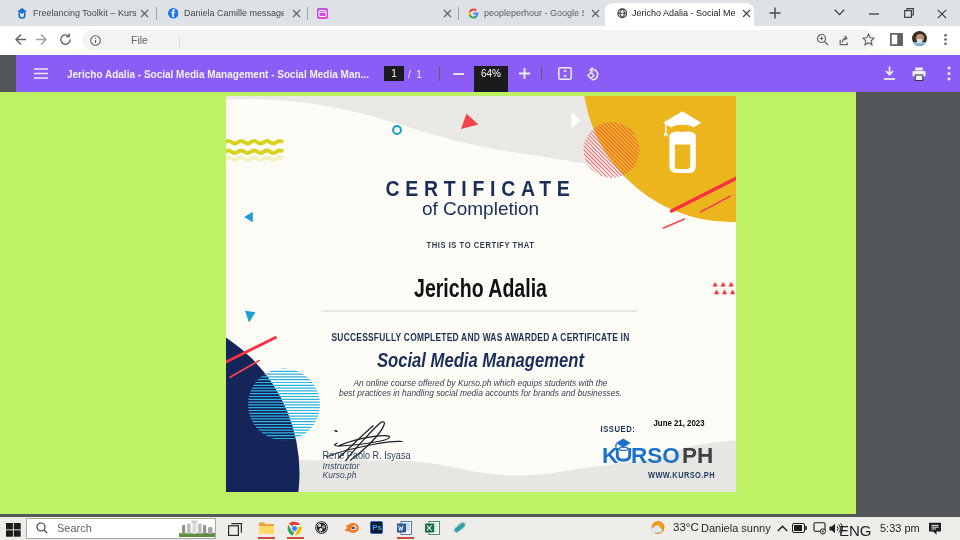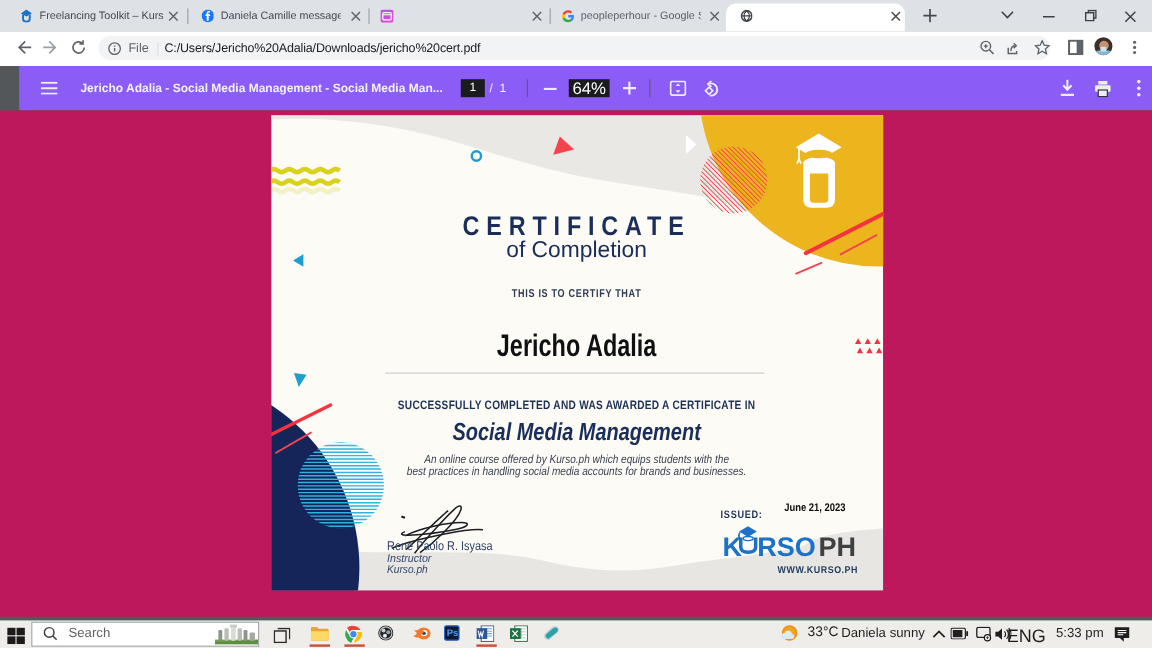--- a/index.html
+++ b/index.html
@@ -9,28 +9,28 @@
 
   
   #tabstrip { left:0; top:0; width:960px; height:26px; background:#dee1e6; }
   .tab { position:absolute; top:0; height:26px; display:flex; align-items:center; font-size:9px; color:#45474d; }
   .tabtitle { white-space:nowrap; overflow:hidden; }
   .tabsep { position:absolute; top:7px; width:1px; height:13px; background:#9fa3a8; }
   #activetab { position:absolute; left:605px; top:3px; width:149px; height:23px; background:#fff; border-radius:8px 8px 0 0; }
 
   
   #addrbar { left:0; top:26px; width:960px; height:29px; background:#fff; }
-  #urlpill { position:absolute; left:82px; top:4px; width:793px; height:20px; background:#f1f3f4; border-radius:10px; display:flex; align-items:center; }
+  #urlpill { position:absolute; left:82px; top:4px; width:793px; height:20px; background:#f1f3f4; border-radius:10px; display:flex; align-items:center;gap:24px; }
 
   
   #pdfbar { left:16px; top:55px; width:960px; height:37px; background:#8b5cf6; color:#f1f1f1; }
   .box { position:absolute; background:#191b1c; color:#fff; text-align:center; }
 
   
-  #viewer { left:0; top:92px; width:960px; height:422px; background:#be185d; }
+  #viewer { left:0; top:92px; width:856px; height:422px; background:#bef264; }
 
   
   #taskbar { left:0; top:517px; width:960px; height:23px; background:#eeede9; }
 </style>
 </head>
 <body>
 
 <div id="tabstrip" class="abs">
   <div id="activetab"></div>
 
@@ -84,20 +84,23 @@
       <span class="tabtitle">peopleperhour - Google S</span>
     </div>
   <svg class="abs" style="left:591px;top:8.5px" width="9" height="9" viewBox="0 0 9 9">
       <path d="M1,1 L8,8 M8,1 L1,8" stroke="#5f6368" stroke-width="1.2"></path>
     </svg>
 
   <svg class="abs" style="left:616.5px;top:8px" width="10.5" height="10.5" viewBox="0 0 24 24">
       <circle cx="12" cy="12" r="10" fill="none" stroke="#404448" stroke-width="3"></circle>
       <path d="M2,12 h20 M12,2 c-7,6 -7,14 0,20 M12,2 c7,6 7,14 0,20" fill="none" stroke="#404448" stroke-width="2.4"></path>
     </svg>
+  <div class="tab" style="left:632px;width:104px;color:#202124">
+      <span class="tabtitle">Jericho Adalia - Social Me</span>
+    </div>
   <svg class="abs" style="left:742px;top:8.5px" width="9" height="9" viewBox="0 0 9 9">
       <path d="M1,1 L8,8 M8,1 L1,8" stroke="#44464a" stroke-width="1.2"></path>
     </svg>
 
   <svg class="abs" style="left:769px;top:7px" width="12" height="12" viewBox="0 0 12 12">
       <path d="M6,0.5 V11.5 M0.5,6 H11.5" stroke="#45474d" stroke-width="1.4"></path>
     </svg>
 
   <svg class="abs" style="left:834px;top:9px" width="11" height="7" viewBox="0 0 11 7">
       <path d="M0.8,0.8 L5.5,5.6 L10.2,0.8" fill="none" stroke="#3c4043" stroke-width="1.3"></path>
@@ -126,21 +129,20 @@
       <path d="M11.2,6.5 a4.7,4.7 0 1 1 -1.4,-3.3" fill="none" stroke="#606469" stroke-width="1.4"></path>
       <path d="M10.2,0.6 v3 h-3" fill="none" stroke="#606469" stroke-width="1.4"></path>
     </svg>
   <div id="urlpill">
     <svg style="margin-left:8px" width="11" height="11" viewBox="0 0 11 11">
         <circle cx="5.5" cy="5.5" r="4.8" fill="none" stroke="#5f6368" stroke-width="1.1"></circle>
         <path d="M5.5,5 V8 M5.5,3 V4" stroke="#5f6368" stroke-width="1.2"></path>
       </svg>
     <span style="font-size:10.5px;color:#5f6368;margin-left:6px">File</span>
     <span style="color:#dadce0;margin-left:6px;margin-right:4px;font-size:12px">|</span>
-    <span style="font-size:10.4px;color:#202124;letter-spacing:-0.12px">C:/Users/Jericho%20Adalia/Downloads/jericho%20cert.pdf</span>
   </div>
 
   <svg class="abs" style="left:816px;top:7px" width="13" height="13" viewBox="0 0 13 13">
       <circle cx="5.5" cy="5.5" r="4" fill="none" stroke="#5f6368" stroke-width="1.2"></circle>
       <path d="M8.5,8.5 L12,12" stroke="#5f6368" stroke-width="1.3"></path>
       <path d="M3.8,5.5 h3.4 M5.5,3.8 v3.4" stroke="#5f6368" stroke-width="1.1"></path>
     </svg>
   <svg class="abs" style="left:838px;top:7px" width="13" height="13" viewBox="0 0 13 13">
       <path d="M2.2,6.8 L2.2,11.6 L9.2,11.6 L9.2,9.6" fill="none" stroke="#5f6368" stroke-width="1.2"></path>
       <path d="M4.4,9.4 C4.4,6.2 6.6,5.1 8.6,5.1" fill="none" stroke="#5f6368" stroke-width="1.2"></path>
@@ -170,21 +172,21 @@
       <path d="M0,1 H14 M0,5.5 H14 M0,10 H14" stroke="#eceded" stroke-width="1.6"></path>
     </svg>
   <div class="abs" style="left:51px;top:68.5px;font-size:10px;font-weight:bold;color:#f2f3f3;margin:0"></div>
   <div class="abs" style="left:51px;top:13.5px;font-size:10px;font-weight:700;color:#f2f3f3">Jericho Adalia - Social Media Management - Social Media Man...</div>
   <div class="box" style="left:368px;top:11px;width:20px;height:15px;font-size:10px;line-height:15px">1</div>
   <div class="abs" style="left:392px;top:13.5px;font-size:10px;color:#f2f3f3">/&nbsp;&nbsp;1</div>
   <div class="abs" style="left:423px;top:11px;width:1px;height:15px;background:#5c6063"></div>
   <svg class="abs" style="left:437px;top:18px" width="11" height="2" viewBox="0 0 11 2">
       <path d="M0,1 H11" stroke="#eceded" stroke-width="1.8"></path>
     </svg>
-  <div class="box" style="left:458px;top:11px;width:34px;height:15px;font-size:14px;line-height:15px">64%</div>
+  <div class="box" style="left:458px;top:11px;width:34px;height:30px;font-size:10px;line-height:15px">64%</div>
   <svg class="abs" style="left:503px;top:13px" width="11" height="11" viewBox="0 0 11 11">
       <path d="M5.5,0 V11 M0,5.5 H11" stroke="#eceded" stroke-width="1.8"></path>
     </svg>
   <div class="abs" style="left:525px;top:11px;width:1px;height:15px;background:#5c6063"></div>
   <svg class="abs" style="left:542px;top:12px" width="14" height="13" viewBox="0 0 14 13">
       <rect x="0.8" y="0.8" width="12.4" height="11.4" rx="1.5" fill="none" stroke="#eceded" stroke-width="1.5"></rect>
       <path d="M7,2.5 l2,2.2 h-4 Z M7,10.5 l2,-2.2 h-4 Z" fill="#eceded"></path>
     </svg>
   <svg class="abs" style="left:570px;top:11.5px" width="14" height="14" viewBox="0 0 14 14">
       <path d="M5.6,2.6 A5.1,5.1 0 1 1 5.6,12.6" fill="none" stroke="#eceded" stroke-width="1.6"></path>

